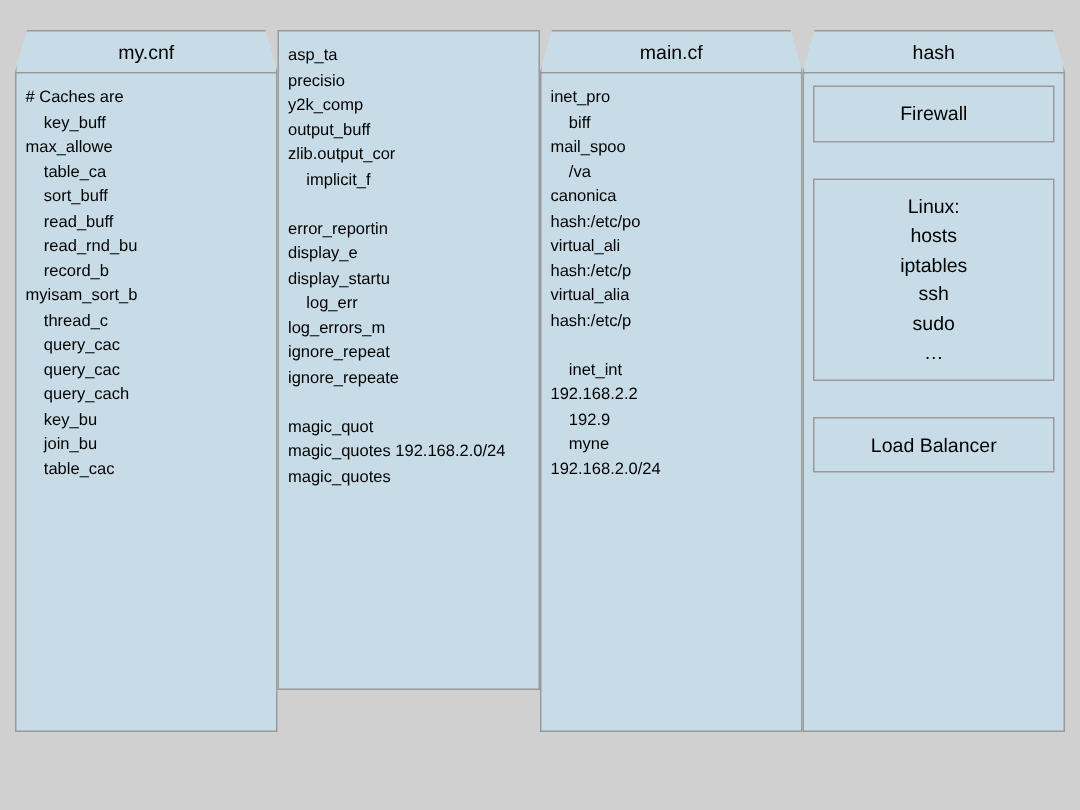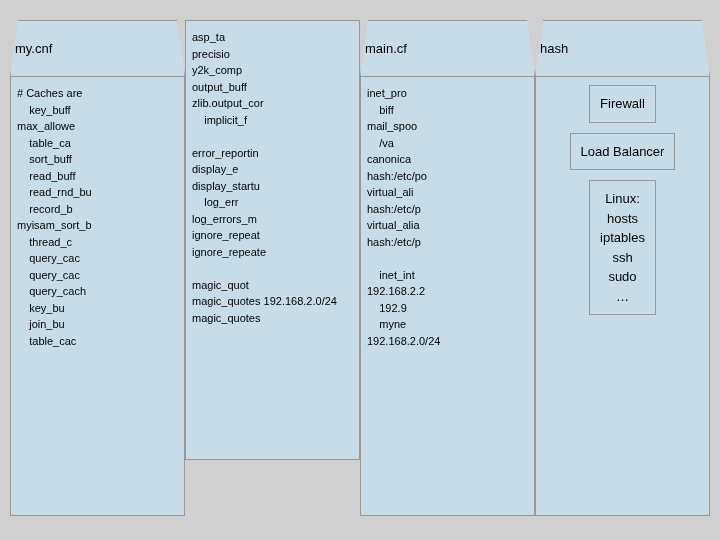--- a/index.html
+++ b/index.html
@@ -27,22 +27,22 @@
       display: flex;
       flex-direction: column;
       flex: 1;
       min-width: 0;
     }
 
     .tab-header {
       background: #c8dce8;
       border: 1px solid #999;
       border-bottom: none;
-      text-align: left;
-      padding: 20px 4px;
+      text-align: center;
+      padding: 6px 4px;
       font-size: 13px;
       font-weight: normal;
       color: #000;
       
       clip-path: polygon(8px 0%, calc(100% - 8px) 0%, 100% 100%, 0% 100%);
       margin-bottom: 0;
       position: relative;
       z-index: 1;
     }
 
@@ -55,24 +55,23 @@
       color: #000;
       min-height: 440px;
       overflow: hidden;
       white-space: pre-wrap;
       word-break: break-all;
     }
 
     .other-col .tab-body {
       display: flex;
       flex-direction: column;
-      gap: 10px;
+      gap: 24px;
       white-space: normal;
       word-break: normal;
-      align-items: center;
     }
 
     .other-item {
       background: #c8dce8;
       border: 1px solid #999;
       padding: 8px 10px;
       text-align: center;
       font-size: 13px;
     }
   </style>
@@ -140,22 +139,22 @@
 192.168.2.2
     192.9
     myne
 192.168.2.0/24</div>
   </div>
 
   <div class="tab-col other-col">
     <div class="tab-header">hash</div>
     <div class="tab-body">
       <div class="other-item">Firewall</div>
-      <div class="other-item">Load Balancer</div>
       <div class="other-item" style="white-space: pre-line;">Linux:
 hosts
 iptables
 ssh
 sudo
 …</div>
+      <div class="other-item">Load Balancer</div>
     </div>
   </div>
 </div>
 
 </body></html>

